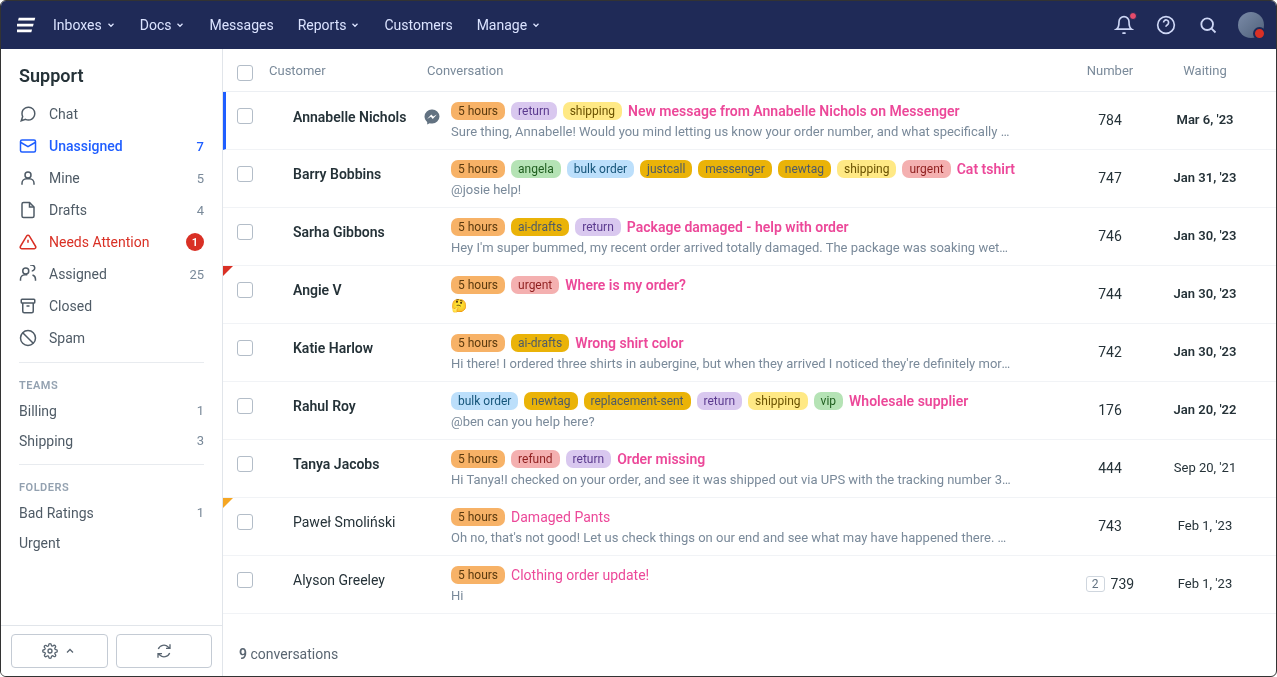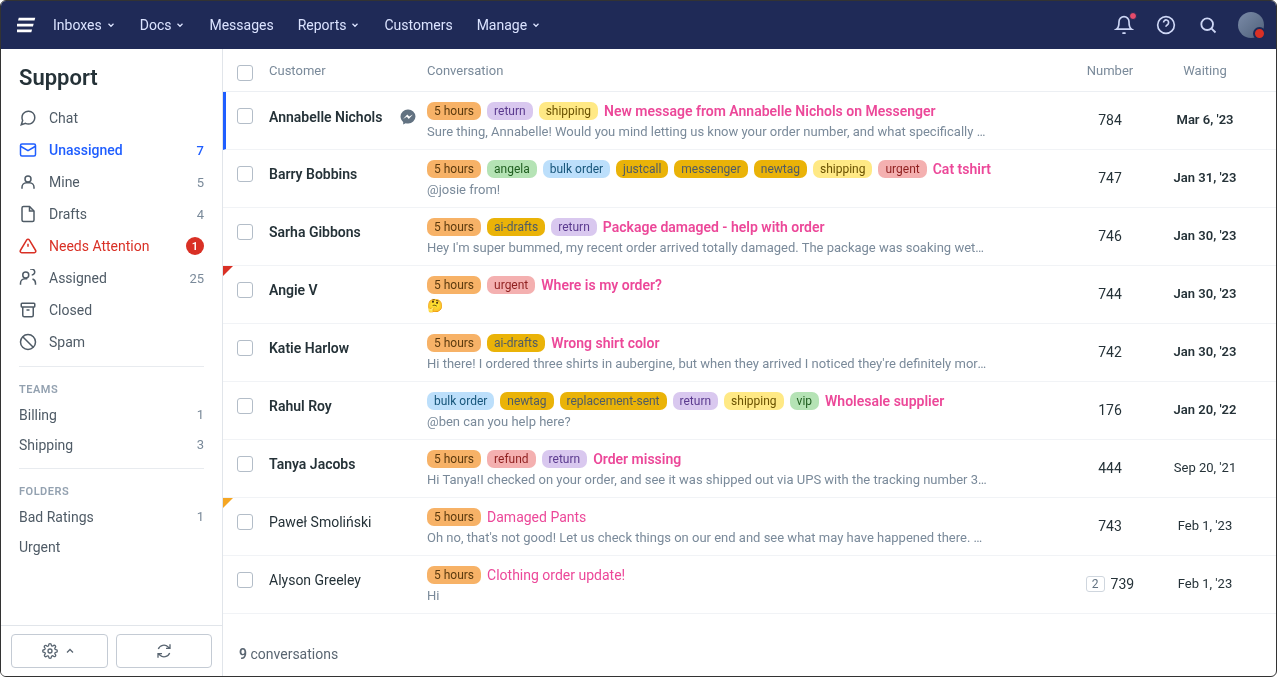--- a/index.html
+++ b/index.html
@@ -13,21 +13,21 @@
 .topnav .right-icons { margin-left: auto; display: flex; align-items: center; gap: 18px; }
 .topnav .icon-btn { width: 24px; height: 24px; display: flex; align-items: center; justify-content: center; cursor: pointer; position: relative; color: #cdd6f5; }
 .topnav .avatar { width: 26px; height: 26px; border-radius: 50%; background: linear-gradient(135deg,#7b8ba8,#4f617a); position: relative; }
 .topnav .avatar::after { content:''; position:absolute; right:-2px; bottom:-2px; width:9px; height:9px; background:#d93025; border:2px solid #1f2a57; border-radius:50%; }
 .notif-dot { position: absolute; top: -1px; right: -1px; width: 8px; height: 8px; background: #e54b6b; border-radius: 50%; border: 1.5px solid #1f2a57; }
 
 
 .main { display: flex; height: calc(100% - 48px); }
 .sidebar { width: 222px; border-right: 1px solid #e1e5ea; display: flex; flex-direction: column; background: #fff; }
 .sidebar-inner { flex: 1; overflow-y: auto; padding-bottom: 8px; }
-.sidebar h1 { font-size: 22px; font-weight: 600; padding: 16px 18px 12px; color: #253238; }
+.sidebar h1 { font-size: 18px; font-weight: 600; padding: 16px 18px 12px; color: #253238; }
 .nav-list { list-style: none; }
 .nav-list li { display: flex; align-items: center; padding: 7px 18px; cursor: pointer; font-size: 14px; color: #4f5b66; gap: 12px; }
 .nav-list li.active { color: #1f5eff; font-weight: 500; }
 .nav-list li.attention { color: #d93025; }
 .nav-list .count { margin-left: auto; font-size: 13px; color: #7a8a9a; }
 .nav-list li.active .count { color: #1f5eff; }
 .nav-list .badge { margin-left: auto; background: #d93025; color: #fff; border-radius: 9px; min-width: 18px; height: 18px; font-size: 11px; display: flex; align-items: center; justify-content: center; padding: 0 5px; font-weight: 600; }
 .nav-list .icon { width: 18px; height: 18px; flex-shrink: 0; display: flex; align-items: center; justify-content: center; }
 .divider { height: 1px; background: #e8ebef; margin: 8px 18px; }
 .section-label { font-size: 11px; font-weight: 600; letter-spacing: 0.5px; color: #93a1b0; padding: 8px 18px 4px; }
@@ -44,21 +44,21 @@
 .col-conv { flex: 1; min-width: 0; }
 .col-number { width: 80px; text-align: center; }
 .col-waiting { width: 110px; text-align: center; }
 .rows { flex: 1; overflow-y: auto; }
 .row { display: flex; align-items: flex-start; padding: 10px 16px 10px 14px; border-bottom: 1px solid #f1f3f6; position: relative; }
 .row.selected { border-left: 3px solid #1f5eff; padding-left: 11px; }
 .row .edge-marker { position: absolute; left: 0; top: 0; width: 0; height: 0; }
 .edge-red { border-top: 10px solid #d93025; border-right: 10px solid transparent; }
 .edge-orange { border-top: 10px solid #f5a623; border-right: 10px solid transparent; }
 .checkbox { width: 16px; height: 16px; border: 1.5px solid #b3bdc8; border-radius: 3px; margin-top: 6px; cursor: pointer; }
-.customer-name { font-weight: 600; color: #253238; font-size: 14px; padding-top: 6px; display: flex; align-items: center; gap: 8px; }
+.customer-name { font-weight: 600; color: #253238; font-size: 14px; padding-top: 6px; display: flex; align-items: center; gap: 8px; margin-left: 24px; }
 .channel-icon { width: 18px; height: 18px; color: #627281; flex-shrink:0; margin-left:auto; margin-right:10px; }
 .conv { display: flex; flex-direction: column; gap: 4px; min-width: 0; }
 .conv-line1 { display: flex; align-items: center; gap: 6px; flex-wrap: wrap; }
 .tag { display: inline-block; padding: 2px 7px; font-size: 12px; border-radius: 7px; }
 .t-orange { background: #f7b267; color: #5b3a0e; }
 .t-purple { background: #d9c8ef; color: #5b3a8f; }
 .t-yellow { background: #ffe985; color: #6b5200; }
 .t-green { background: #b5e3b5; color: #1f5e1f; }
 .t-blue { background: #bcdffb; color: #16557a; }
 .t-gray { background: #eab308; color: #4f5b66; }
@@ -288,21 +288,21 @@
               <span class="tag t-orange">5 hours</span>
               <span class="tag t-green">angela</span>
               <span class="tag t-blue">bulk order</span>
               <span class="tag t-gray">justcall</span>
               <span class="tag t-gray">messenger</span>
               <span class="tag t-gray">newtag</span>
               <span class="tag t-yellow">shipping</span>
               <span class="tag t-red">urgent</span>
               <span class="subject">Cat tshirt</span>
             </div>
-            <div class="preview">@josie from!</div>
+            <div class="preview">@josie help!</div>
           </div>
           <div class="col-number number-cell">
             <span>747</span>
           </div>
           <div class="col-waiting waiting-cell" style="font-weight:600">Jan 31, '23</div>
         </div>
         <div class="row">
           <div class="col-check">
             <div class="checkbox"></div>
           </div>

